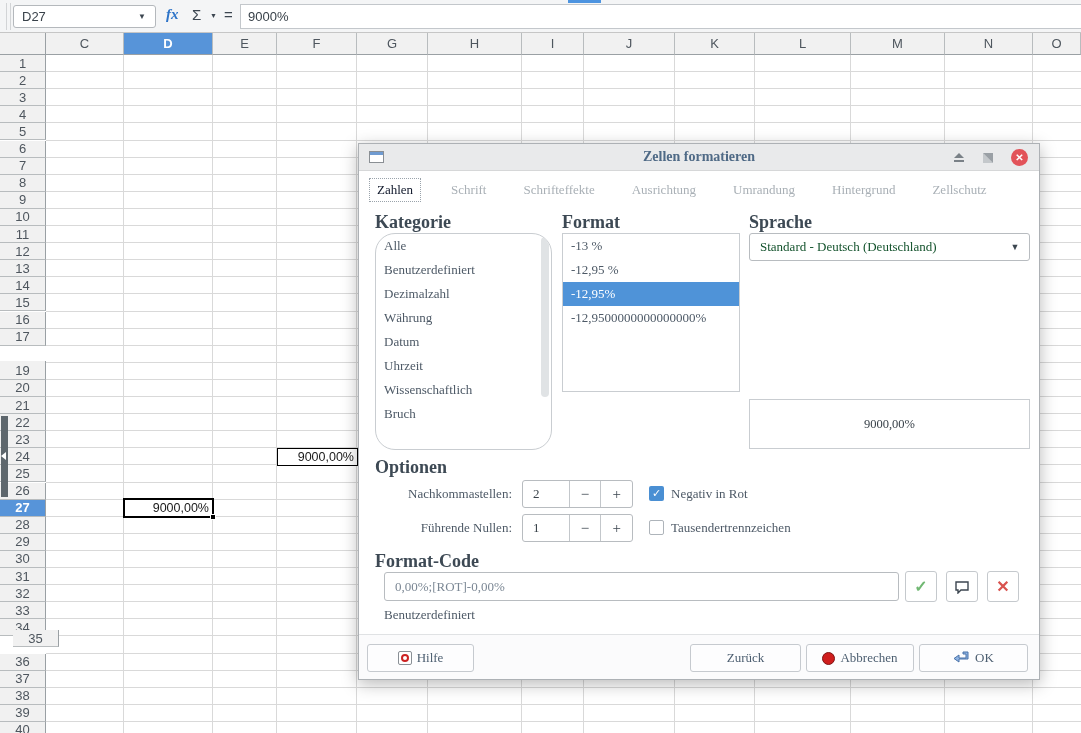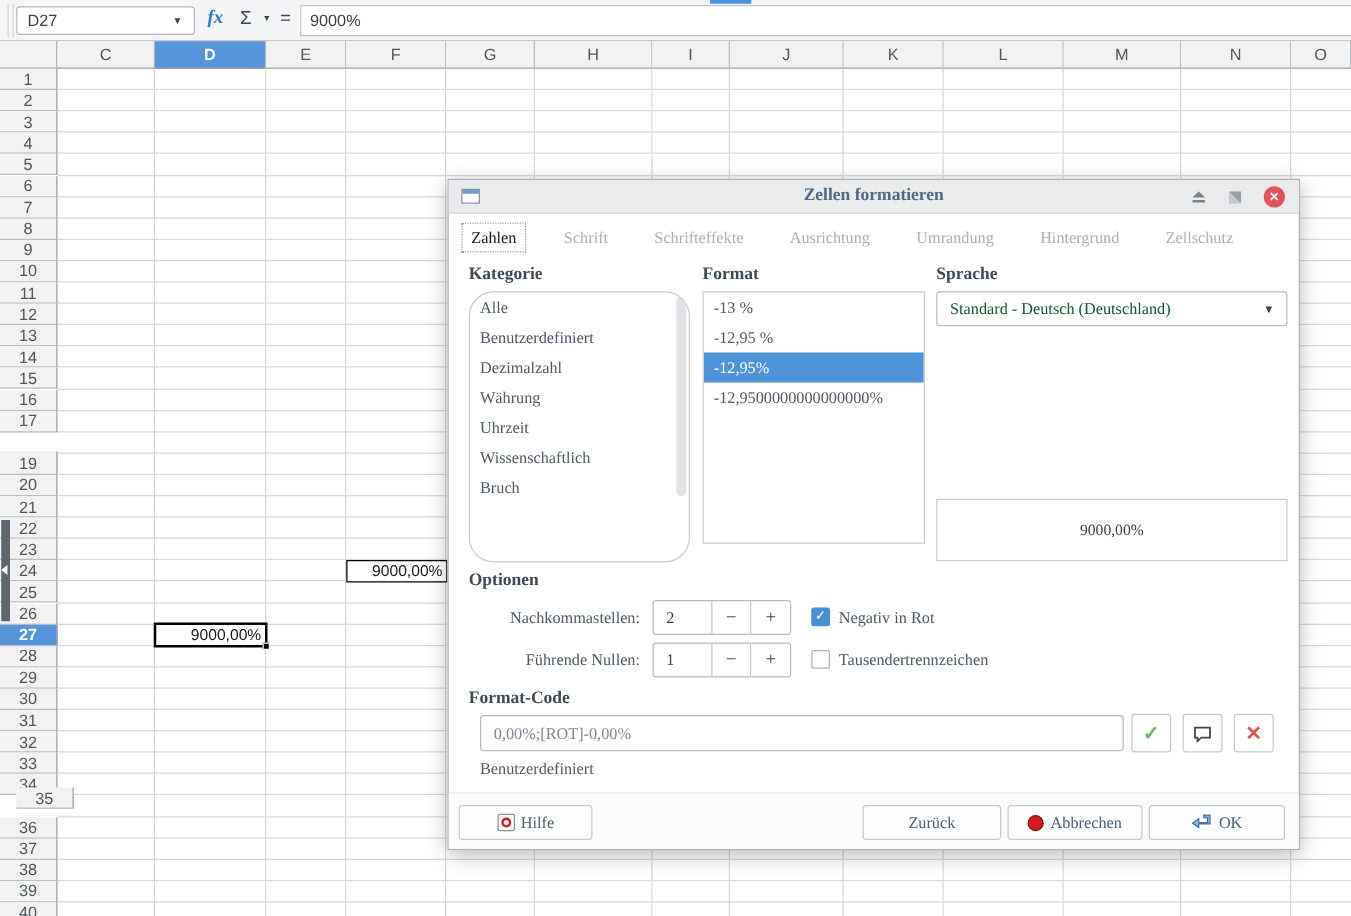--- a/index.html
+++ b/index.html
@@ -70,30 +70,30 @@
   #resize-icon { right:46px; top:9px; width:10px; }
   #close-btn { right:11px; top:5px; width:17px; height:17px; border-radius:50%; background:#e25359;
                color:#fff; font-size:10px; font-weight:bold; display:flex; align-items:center;
                justify-content:center; }
 
   #tab-strip { position:absolute; left:10px; top:33px; right:10px; height:26px; display:flex;
                align-items:center; }
   .tab { font-size:13px; color:#a9b0b6; margin-right:23px; padding:3px 7px; cursor:pointer; white-space:nowrap; }
   .tab.active { color:#0f172a; border:1px dotted #9aa3ab; }
 
-  .section-label { position:absolute; font-size:14px; font-weight:bold; color:#3d4954; }
+  .section-label { position:absolute; font-size:18px; font-weight:bold; color:#3d4954; }
   #cat-label { left:16px; top:68px; }
   #fmt-label { left:203px; top:68px; }
   #lang-label { left:390px; top:68px; }
   #opt-label { left:16px; top:313px; }
   #fc-label { left:16px; top:407px; }
 
   .listbox { position:absolute; top:89px; border:1px solid #c9cdd1; background:#fff; overflow:hidden; }
   #cat-list { left:16px; width:177px; height:217px;border-radius:20px; }
-  #fmt-list { left:203px; width:178px; height:202px; }
+  #fmt-list { left:203px; width:178px; height:159px; }
   .list-item { height:24px; line-height:24px; padding-left:8px; font-size:13px; color:#4d5966;
                cursor:pointer; white-space:nowrap; }
   .list-item.sel { background:#4f93d8; color:#fff; }
   #cat-scrollthumb { position:absolute; right:2px; top:3px; width:8px; height:160px;
                      background:#e0e3e5; border-radius:4px; }
 
   #lang-dropdown { position:absolute; left:390px; top:89px; width:281px; height:28px; background:#fff;
                    border:1px solid #b8bcc0; border-radius:3px; display:flex; align-items:center;
                    cursor:pointer; }
   #lang-dropdown .dd-value { flex:1; padding-left:10px; font-size:13px; color:#14532d; white-space:nowrap; }
@@ -305,20 +305,21 @@
     <div class="section-label" id="cat-label">Kategorie</div>
     <div class="section-label" id="fmt-label">Format</div>
     <div class="section-label" id="lang-label">Sprache</div>
 
     <div class="listbox" id="cat-list">
 
     <div class="list-item">Alle</div>
         <div class="list-item">Benutzerdefiniert</div>
         <div class="list-item">Dezimalzahl</div>
         <div class="list-item">Währung</div>
+        <div class="list-item">Datum</div>
         <div class="list-item">Uhrzeit</div>
         <div class="list-item">Wissenschaftlich</div>
         <div class="list-item">Bruch</div>
         <div id="cat-scrollthumb"></div>
       </div>
     <div class="listbox" id="fmt-list">
         <div class="list-item">-13 %</div>
         <div class="list-item">-12,95 %</div>
         <div class="list-item sel">-12,95%</div>
         <div class="list-item">-12,9500000000000000%</div>

